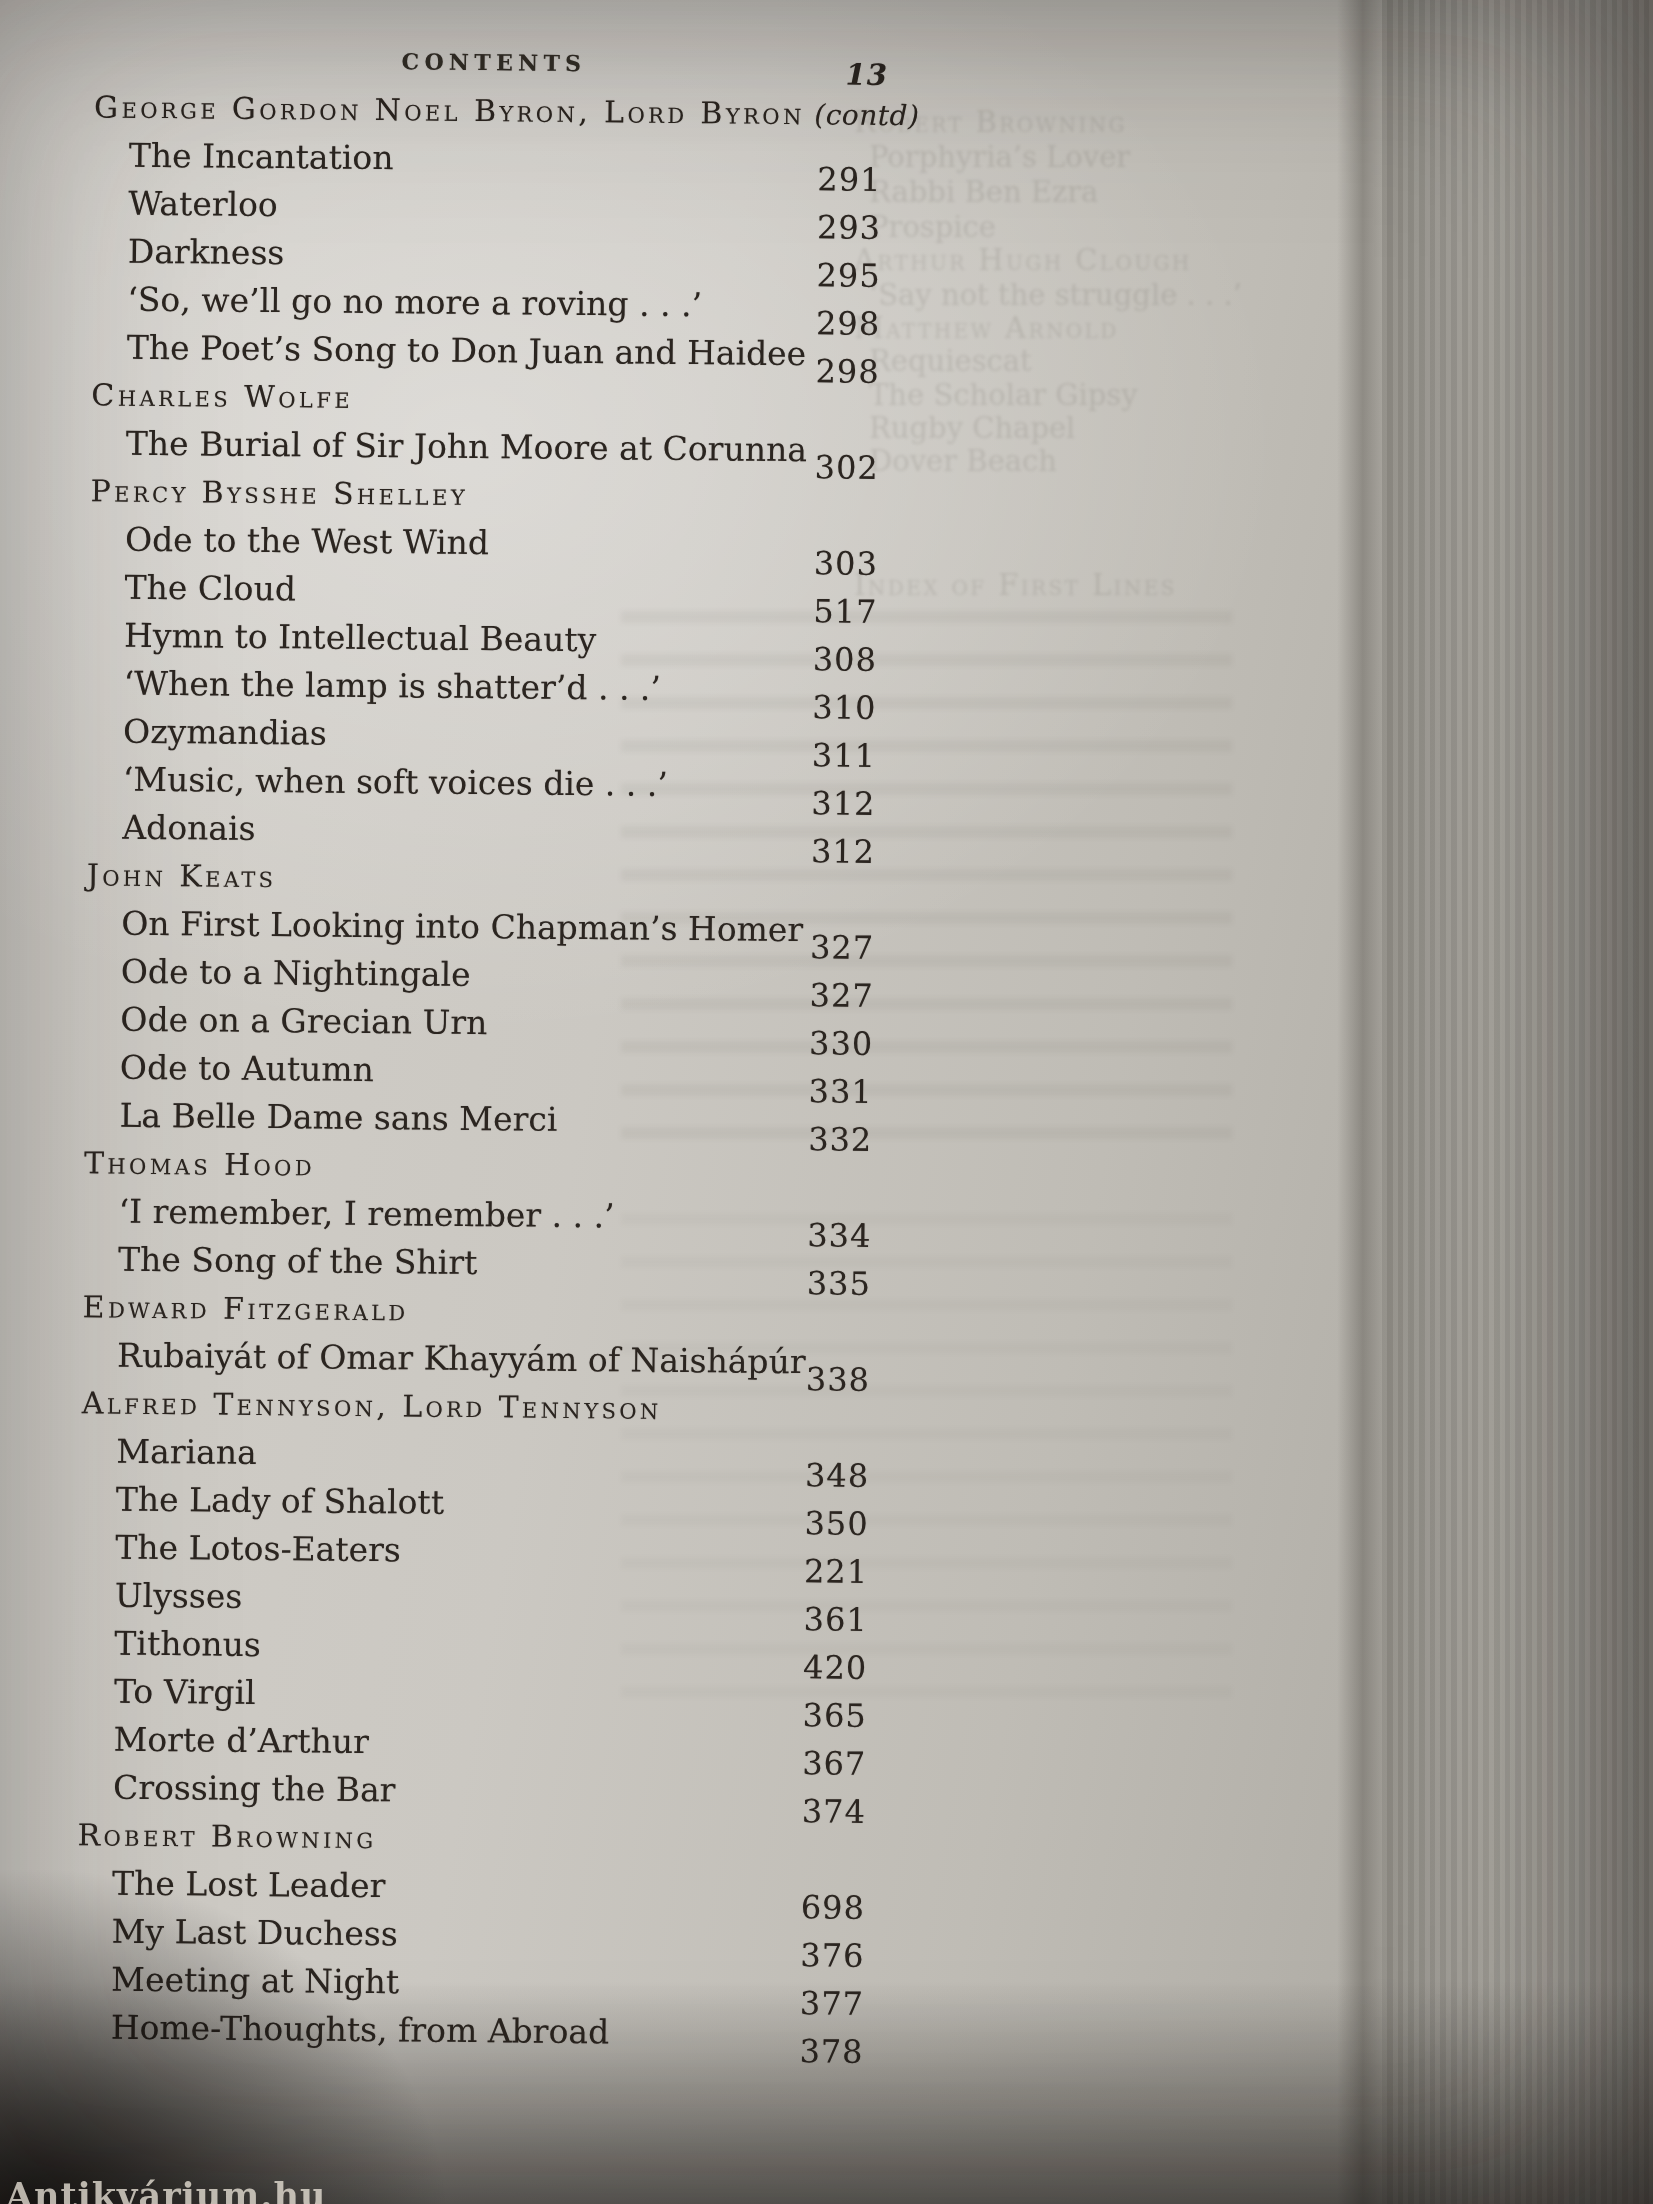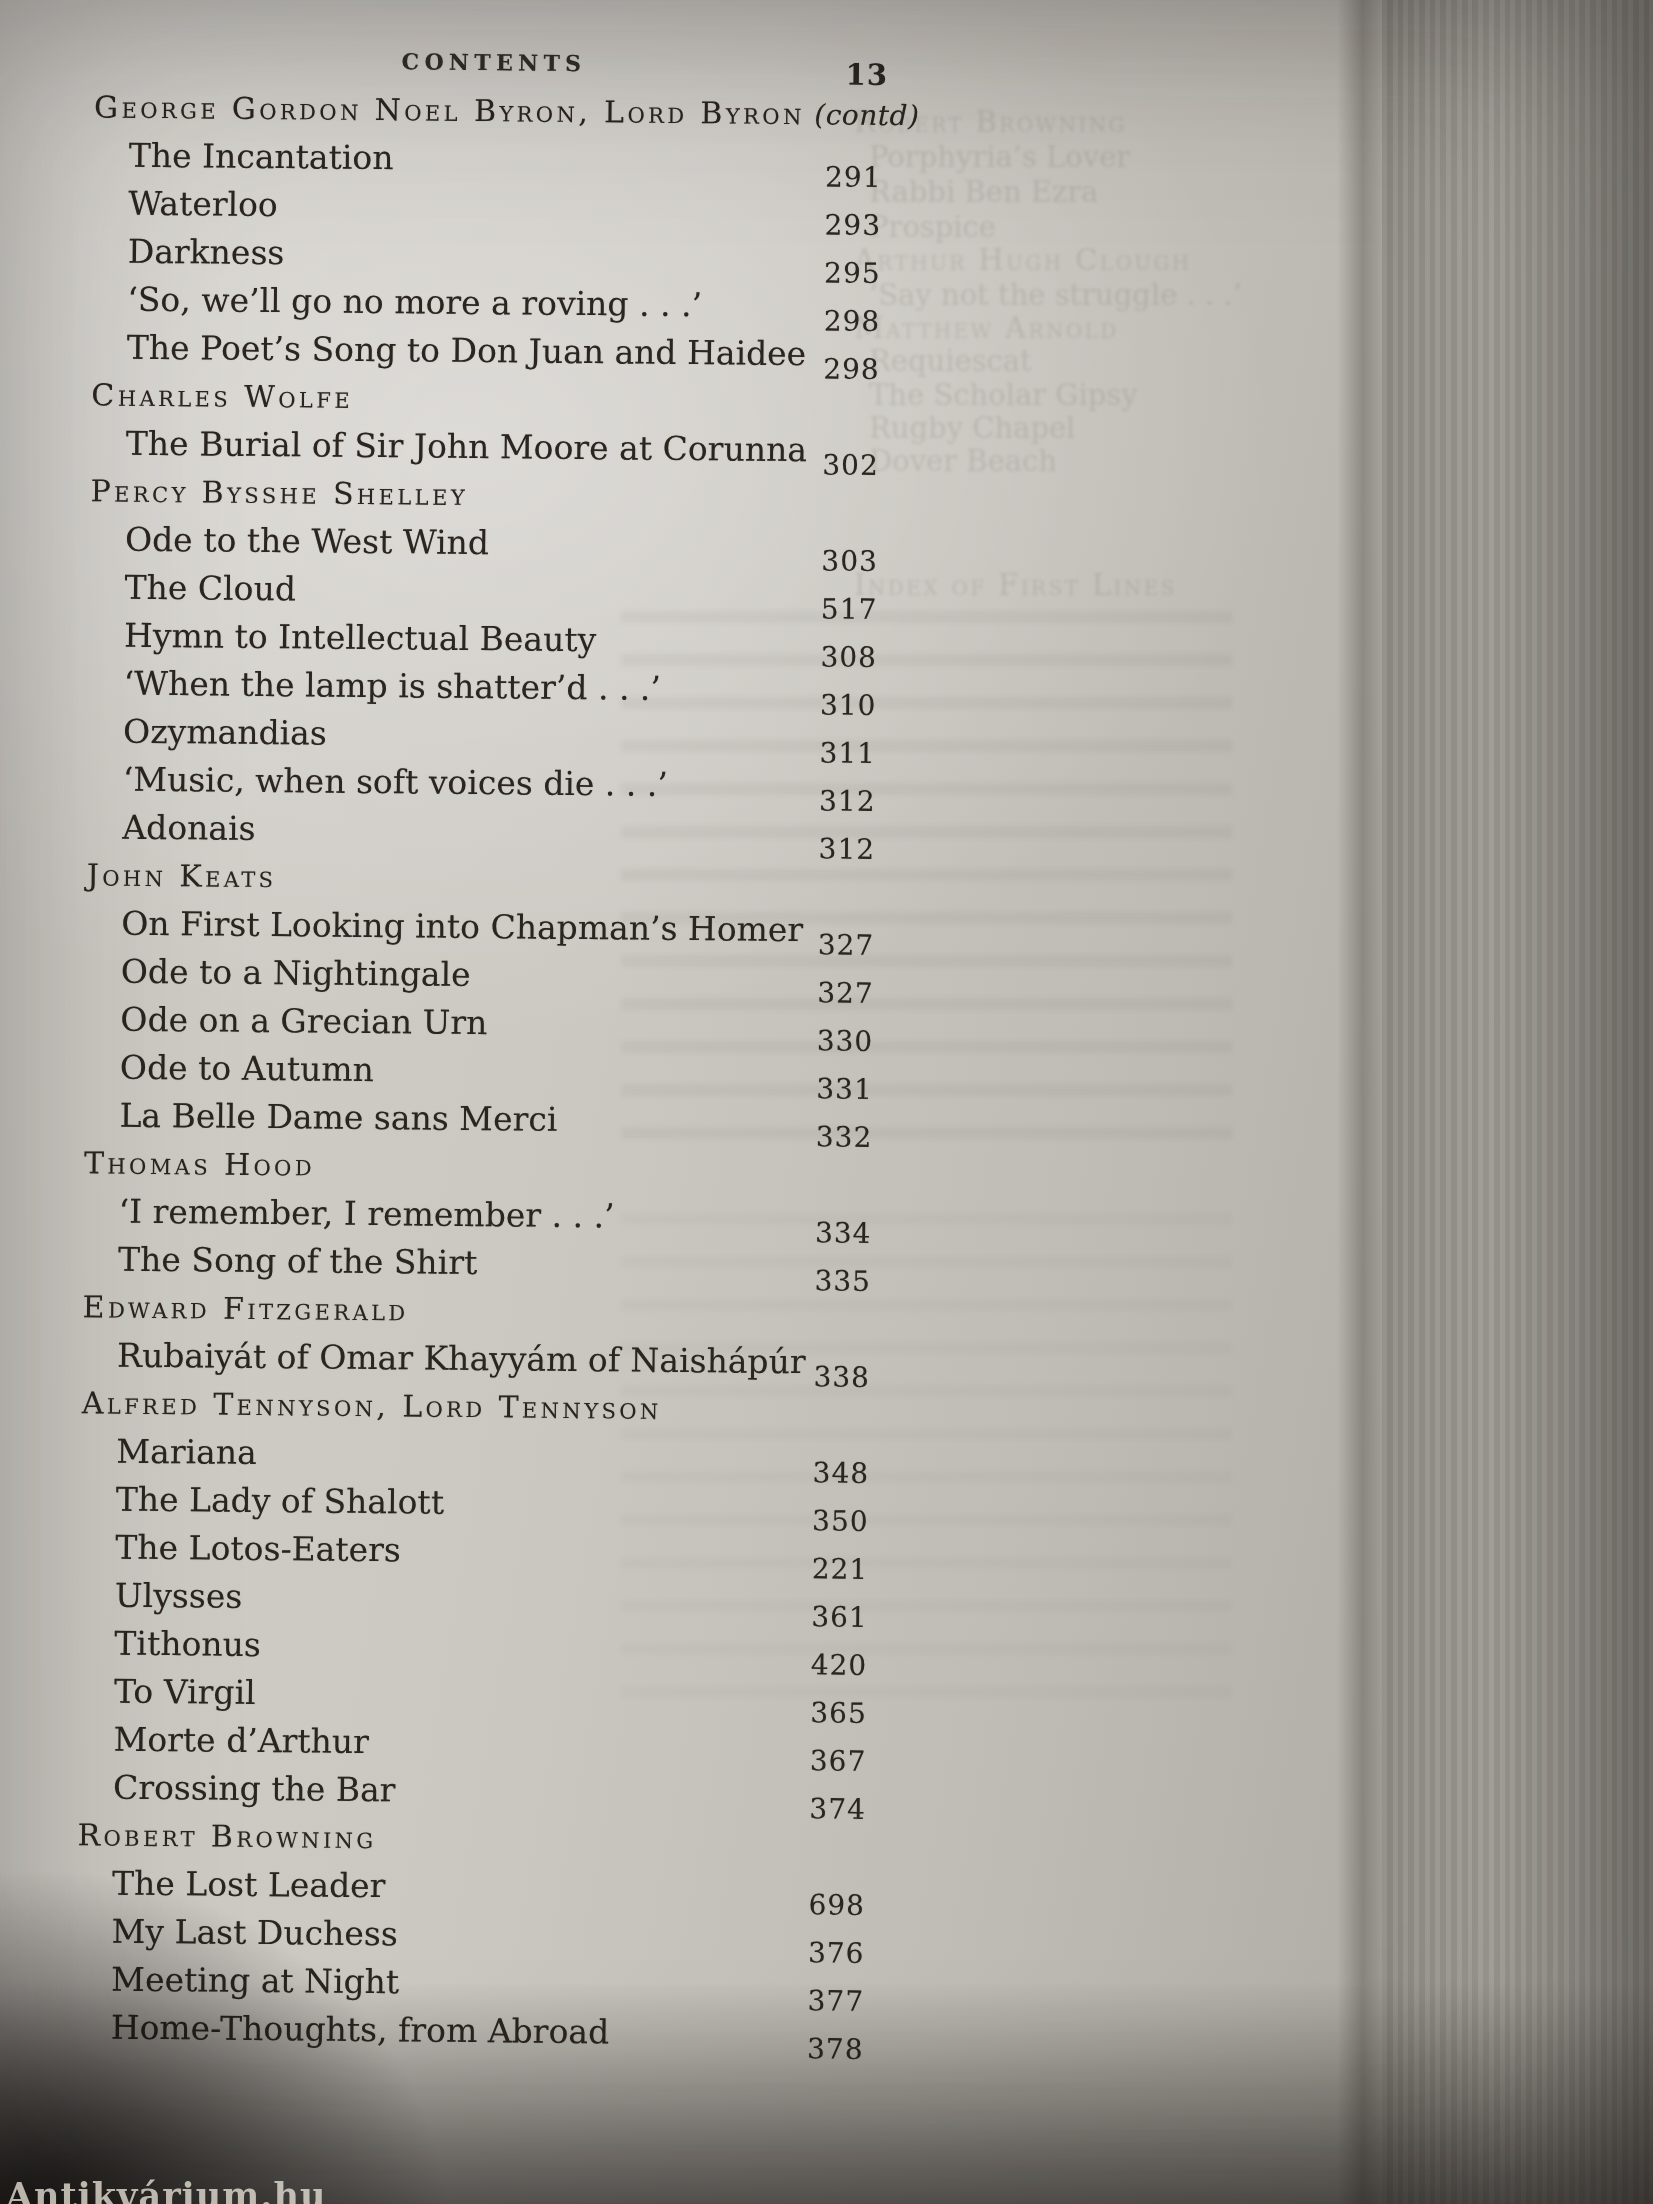--- a/index.html
+++ b/index.html
@@ -40,31 +40,31 @@
     color: #2b2520;
     text-shadow: 0 0 1px rgba(43,37,32,0.35);
   }
   .toc-title {
     position: absolute; left: 392px; top: 49px;
     font-size: 22px; font-weight: 700; letter-spacing: 5.3px;
     color: #332e27;
   }
   .toc-pagenum {
     position: absolute; left: 836px; top: 54px;
-    font-size: 29px; font-weight: 600; letter-spacing: 1px;
+    font-size: 29px; font-weight: 600; letter-spacing: 1px; font-style: italic;
   }
   .toc { position: absolute; left: 85px; top: 89px; width: 788px; }
   .row { position: relative; height: 48px; line-height: 43px; white-space: nowrap; }
   .author-row { font-size: 30px; }
   .author-name { font-variant: small-caps; letter-spacing: 3.4px; }
   .author-suffix { font-style: italic; font-size: 28px; letter-spacing: 0.5px; }
   .entry-row { padding-left: 35px; font-size: 33px; }
   .entry-page {
     position: absolute; right: 0; top: 23px;
-    font-size: 28px; line-height: 1; letter-spacing: 1px;
+    font-size: 32px; line-height: 1; letter-spacing: 1px;
   }
 
   
   .page-fold {
     position: absolute; top: 0; left: 1337px; width: 47px; height: 100%;
     background: linear-gradient(90deg, rgba(40,36,30,0) 0%, rgba(40,36,30,0.30) 55%, rgba(40,36,30,0.12) 100%);
   }
   .next-page {
     position: absolute; top: 0; left: 1382px; right: 0; height: 100%;
     background:

